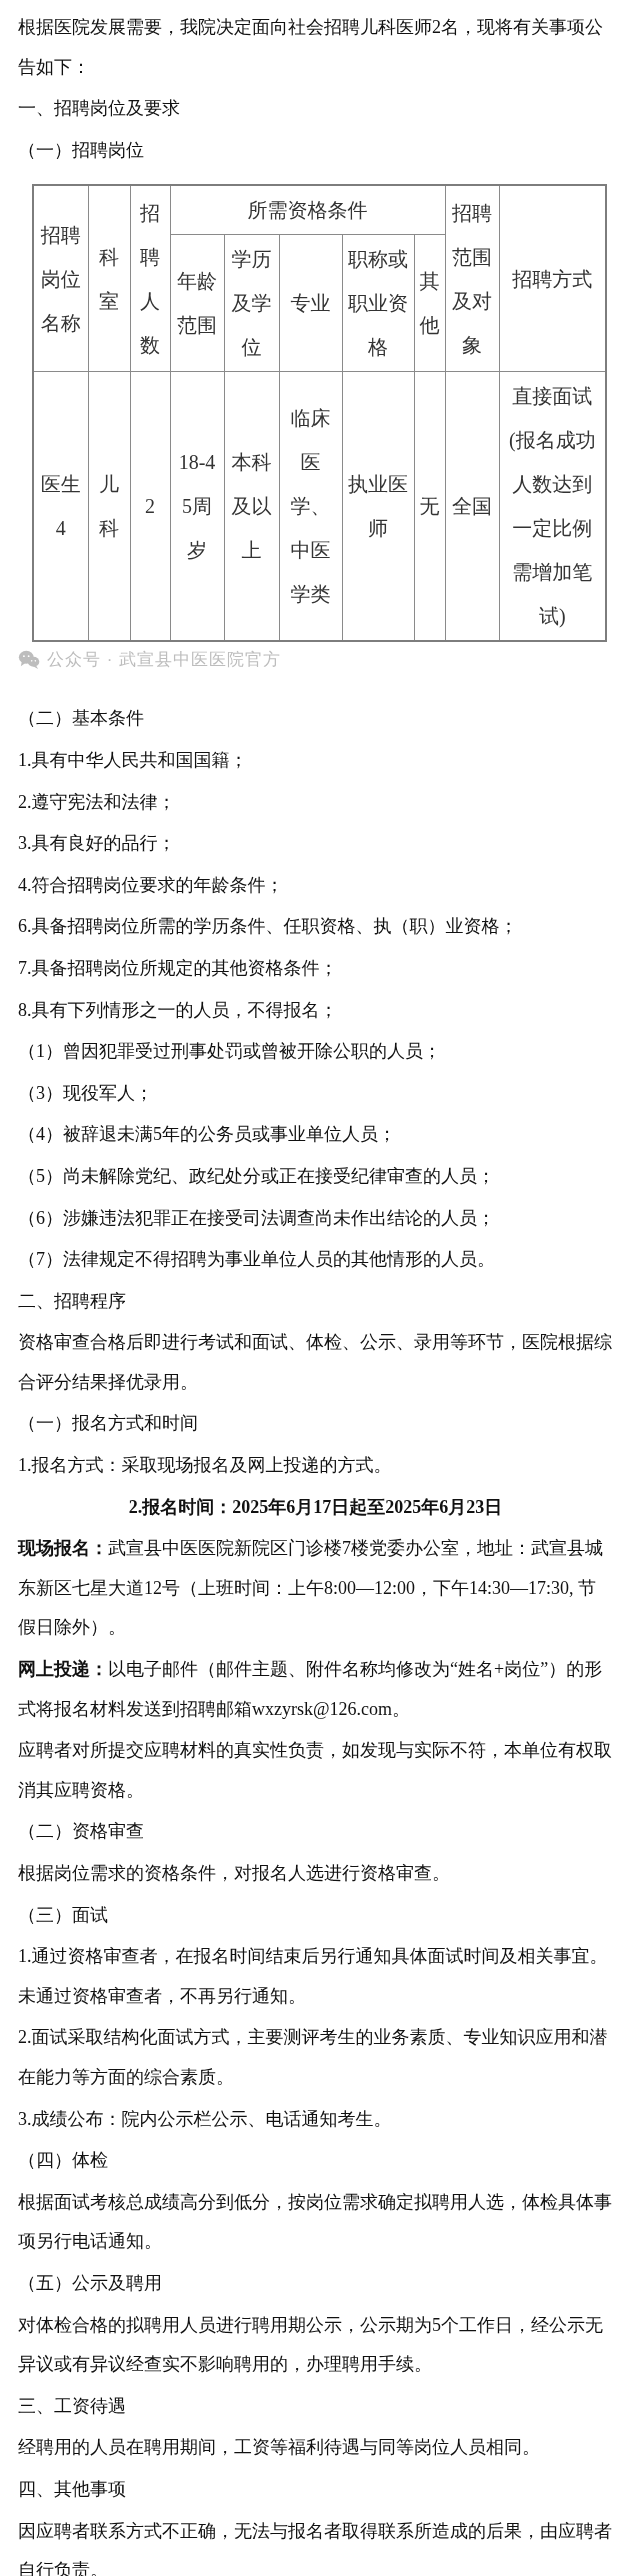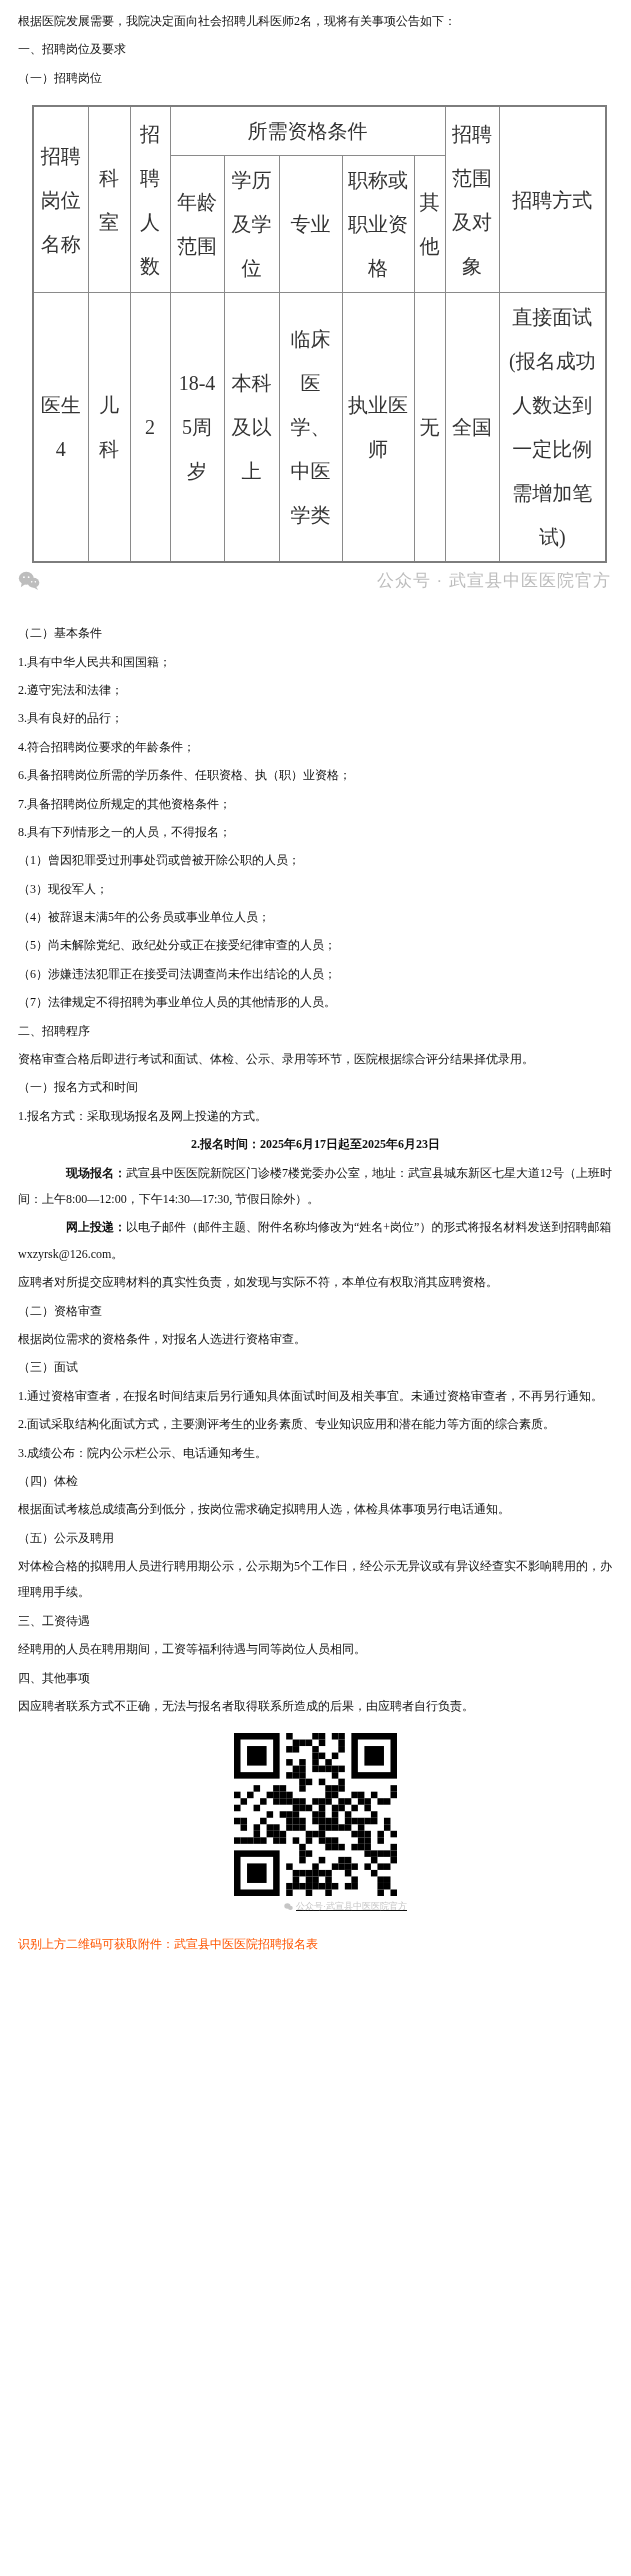--- a/index.html
+++ b/index.html
@@ -1,26 +1,26 @@
 <!DOCTYPE html>
 <html><head>
 <meta charset="utf-8">
 <style>
   html,body{margin:0;padding:0;background:#ffffff;}
   body{width:631px;min-height:2576px;font-family:"Liberation Serif","DejaVu Serif",serif;color:#111;}
   .page{padding:8px 18px 20px 18px;box-sizing:border-box;}
-  p.para{margin:0 0 2px 0;font-size:12px;line-height:2.2;word-break:break-all;}
+  p.para{margin:0 0 2px 0;font-size:18px;line-height:2.2;word-break:break-all;}
   p.para.bold{font-weight:bold;text-align:center;}
-  p.para b{font-weight:bold;margin-left:48px;}
+  p.para b{font-weight:bold;}
   
   table.pos{border-collapse:collapse;table-layout:fixed;width:574px;margin:14px 0 0 14px;border:2px solid #7d7d7d;}
   table.pos td{border:1px solid #8a8a8a;text-align:center;vertical-align:middle;font-size:20px;line-height:2.2;padding:2px 5px;word-break:break-all;color:#333;}
   tr.h1{height:36px;} tr.h2{height:121px;} tr.d1{height:178px;}
   
-  .wm-row{display:flex;justify-content:space-between;align-items:center;color:#bdbdbd;font-size:17px;margin:6px 2px 0 0;font-family:"Liberation Sans","DejaVu Sans",sans-serif;letter-spacing:1px;}
+  .wm-row{display:flex;justify-content:flex-start;align-items:center;gap:7px;color:#bdbdbd;font-size:17px;margin:6px 2px 0 0;font-family:"Liberation Sans","DejaVu Sans",sans-serif;letter-spacing:1px;}
   .wm-icon svg{display:block;}
   
   .blocks{margin-top:28px;}
   
   .qr-wrap{margin-top:14px;text-align:center;text-decoration:underline;}
   .qr-box{display:inline-block;line-height:0;}
   .qr-caption{display:flex;justify-content:center;align-items:center;gap:3px;font-size:9px;color:#c6c6c6;margin-top:0;transform:translateX(30px);font-family:"Liberation Sans","DejaVu Sans",sans-serif;}
   .qr-caption .mini-icon svg{display:block;}
   
   p.accent{color:#ff5500;margin-top:18px;}

